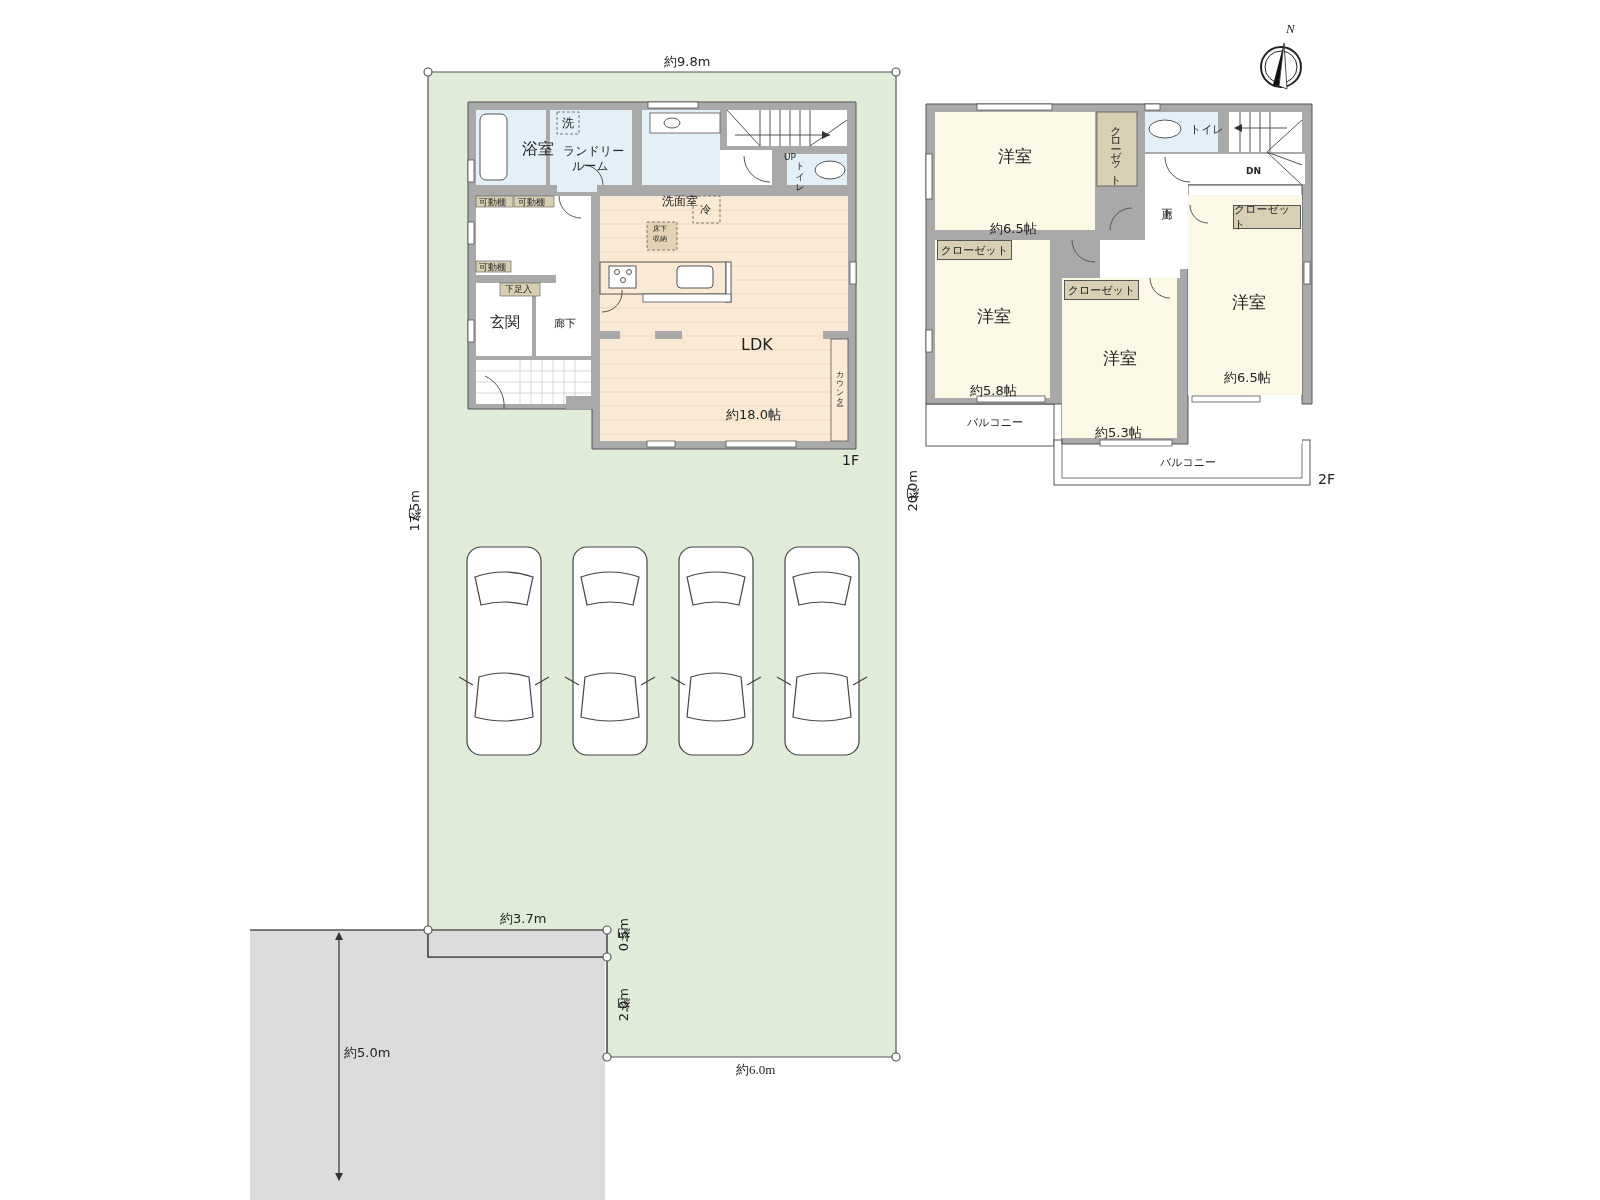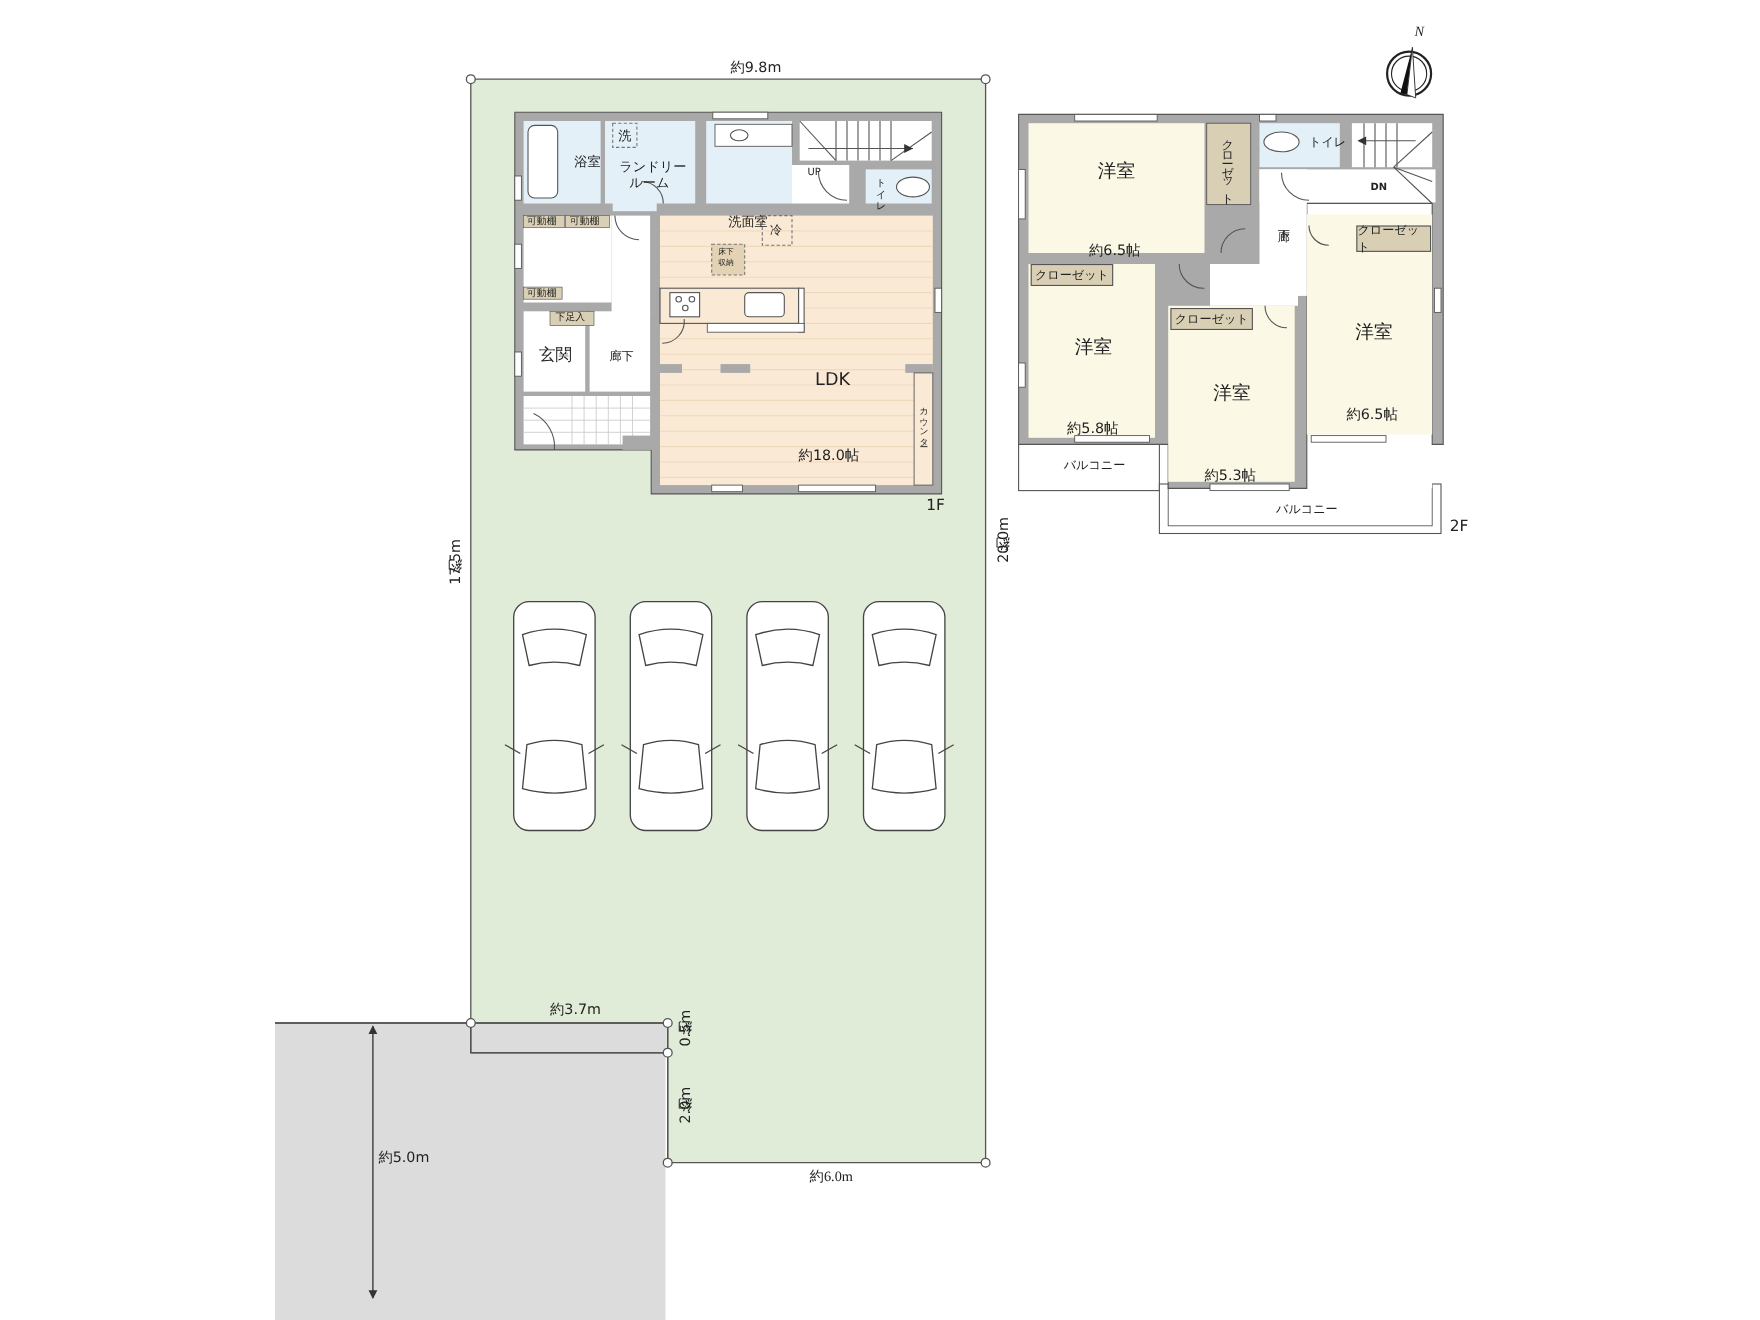--- a/index.html
+++ b/index.html
@@ -261,26 +261,26 @@
 
 <div class="lbl dim" style="left:664px;top:55px;">約9.8m</div>
 <div class="lbl dim vert" style="left:408px;top:490px;">約17.5m</div>
 <div class="lbl dim vert" style="left:906px;top:470px;">約20.0m</div>
 <div class="lbl dim" style="left:500px;top:912px;">約3.7m</div>
 <div class="lbl dim vert" style="left:617px;top:918px;">約0.5m</div>
 <div class="lbl dim vert" style="left:617px;top:988px;">約2.0m</div>
 <div class="lbl dim" style="left:736px;top:1063px;font-family:Liberation Serif, serif;">約6.0m</div>
 <div class="lbl dim" style="left:344px;top:1046px;">約5.0m</div>
 
-<div class="lbl small" style="left:522px;top:141px;font-size:12px;">浴室</div>
+<div class="lbl small" style="left:522px;top:141px;font-size:16px;">浴室</div>
 <div class="lbl small" style="left:562px;top:117px;font-size:12px;">洗</div>
 <div class="lbl small" style="left:563px;top:145px;font-size:12px;">ランドリー</div>
 <div class="lbl small" style="left:572px;top:160px;font-size:12px;">ルーム</div>
 <div class="lbl small" style="left:662px;top:157px;font-size:12px;margin-top:38px;">洗面室</div>
-<div class="lbl tiny" style="left:734px;top:153px;">UP</div>
+<div class="lbl tiny" style="left:784px;top:153px;">UP</div>
 <div class="lbl tiny vtext" style="left:795px;top:156px;">トイレ</div>
 <div class="lbl tiny" style="left:479px;top:198px;">可動棚</div>
 <div class="lbl tiny" style="left:518px;top:198px;">可動棚</div>
 <div class="lbl tiny" style="left:479px;top:263px;">可動棚</div>
 <div class="lbl tiny" style="left:505px;top:285px;">下足入</div>
 <div class="lbl" style="left:490px;top:315px;font-size:15px;">玄関</div>
 <div class="lbl small" style="left:554px;top:318px;">廊下</div>
 <div class="lbl small" style="left:700px;top:204px;">冷</div>
 <div class="lbl" style="left:653px;top:226px;font-size:7px;">床下</div>
 <div class="lbl" style="left:653px;top:236px;font-size:7px;">収納</div>

